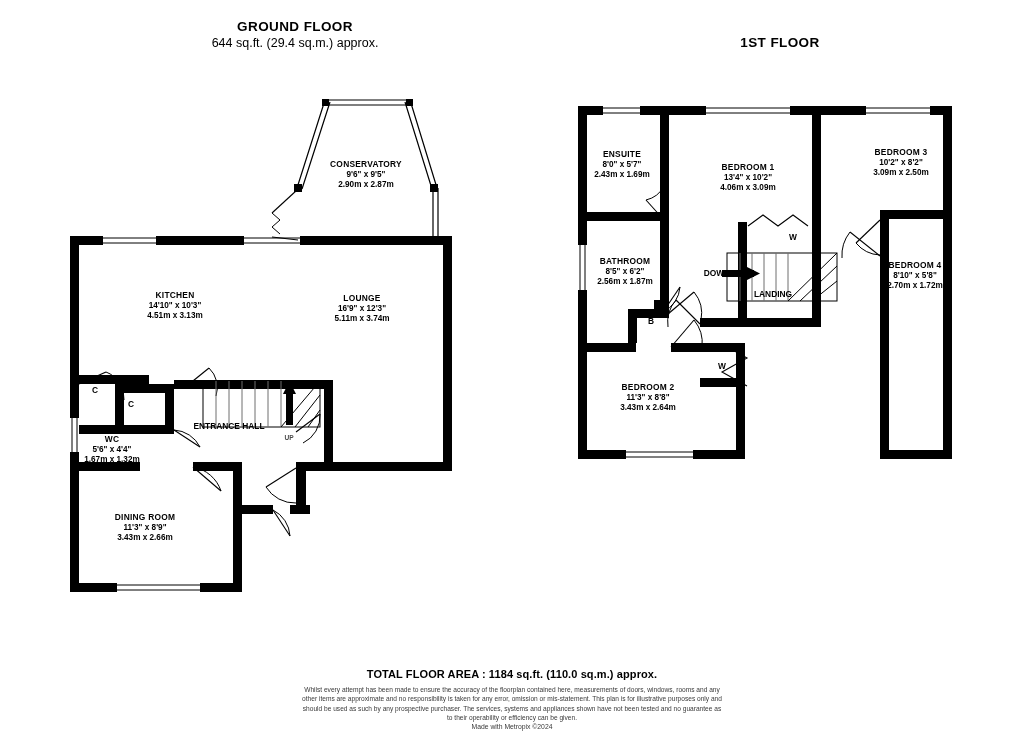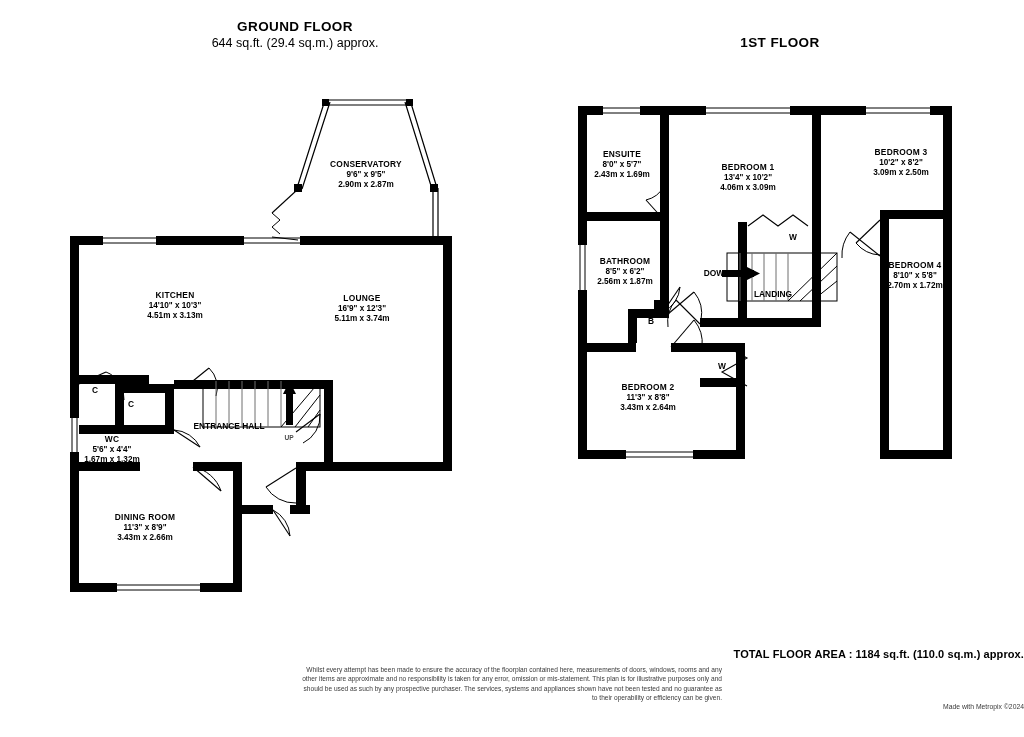--- a/index.html
+++ b/index.html
@@ -25,21 +25,21 @@
   .stair-line-g{fill:none;stroke:#6f6f6f;stroke-width:1;}
   .thin{fill:none;stroke:#000;stroke-width:1;}
 
   .lbl{font-family:"Liberation Sans", sans-serif;text-anchor:middle;}
   .lbl .name{font-size:8.4px;font-weight:bold;letter-spacing:.25px;}
   .lbl .dim{font-size:8.2px;font-weight:bold;}
   .tag{font-family:"Liberation Sans", sans-serif;font-size:8.4px;font-weight:bold;text-anchor:middle;}
   .tag-sm{font-family:"Liberation Sans", sans-serif;font-size:6.6px;font-weight:bold;text-anchor:middle;fill:#4a4a4a;}
 
   #footer{
-    position:absolute;left:0;right:0;top:648px;text-align:right;
+    position:absolute;left:0;right:0;top:668px;text-align:center;
   }
   #footer .total{font-size:11px;font-weight:bold;letter-spacing:.1px;}
   #footer .disc{font-size:6.6px;line-height:1.42;color:#3a3a3a;margin-top:5px;
       width:420px;margin-left:auto;margin-right:auto;}
   #footer .made{font-size:6.8px;color:#3a3a3a;margin-top:1px;}
 </style>
 </head>
 <body>
 
 <div class="floor-title" id="ground-title">

